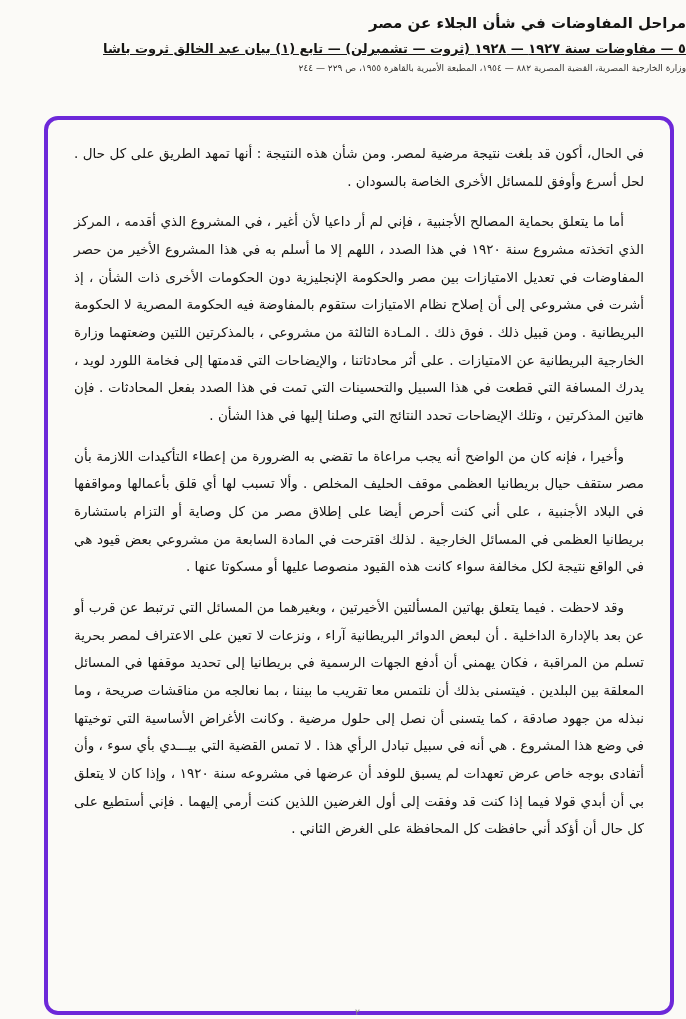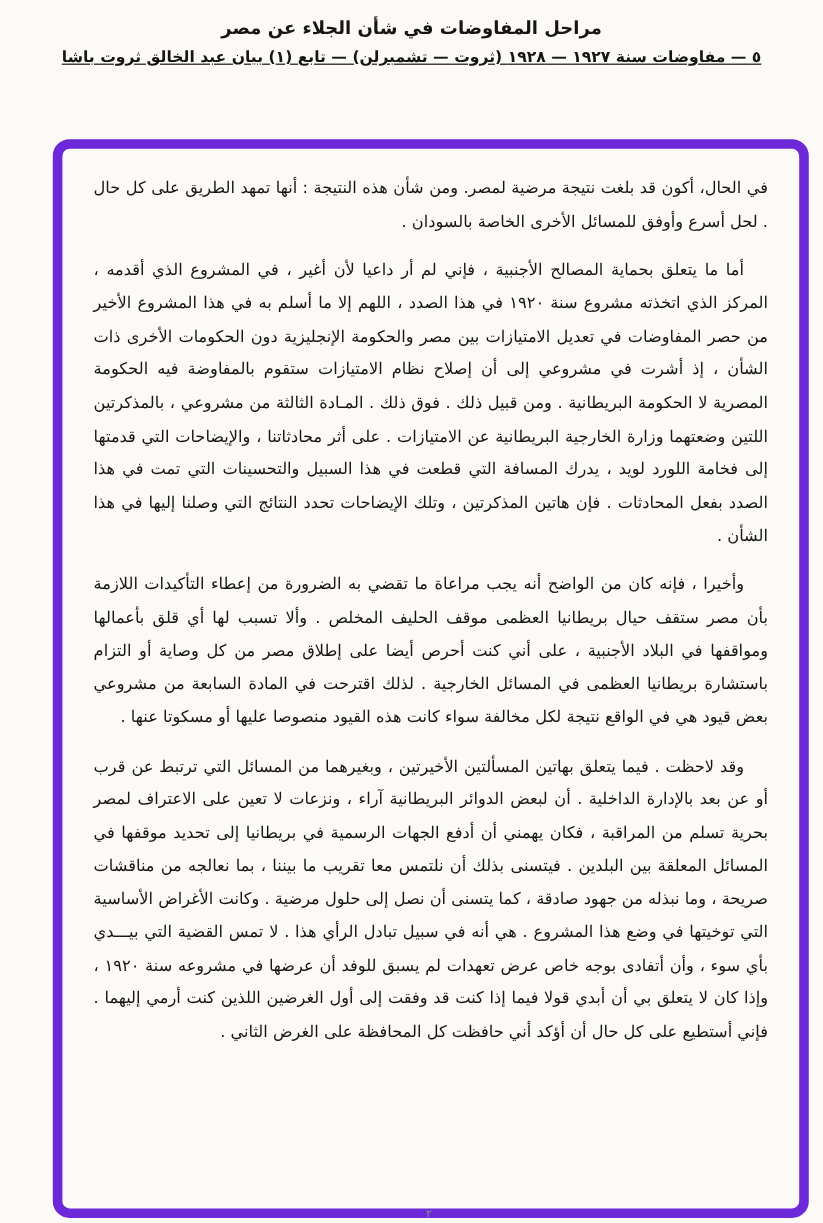--- a/index.html
+++ b/index.html
@@ -10,21 +10,21 @@
     width: 686px;
     height: 1019px;
     background: #fbfaf7;
     font-family: "DejaVu Sans", sans-serif;
     color: #161513;
     position: relative;
     overflow: hidden;
   }
   .page-header {
     direction: rtl;
-    text-align: center;
+    text-align: right;
     padding-top: 14px;
   }
   .doc-title {
     font-size: 15px;
     font-weight: bold;
     letter-spacing: 0.5px;
   }
   .doc-subtitle {
     font-size: 13px;
     font-weight: bold;
@@ -35,21 +35,21 @@
     font-size: 9px;
     margin-top: 7px;
     color: #33322f;
   }
   .green-frame {
     position: absolute;
     left: 44px;
     right: 12px;
     top: 116px;
     bottom: 4px;
-    border: 8px solid #6d28d9;
+    border: 4px solid #6d28d9;
     border-radius: 14px;
     box-sizing: border-box;
     background: #fbfaf7;
     padding: 20px 26px 16px 26px;
   }
   .body-text {
     direction: rtl;
     text-align: justify;
     font-size: 13.5px;
     line-height: 2.05;
@@ -68,20 +68,21 @@
     color: #8d8c88;
     direction: rtl;
   }
 </style>
 </head>
 <body>
 
 <header class="page-header">
   <div class="doc-title">مراحل المفاوضات في شأن الجلاء عن مصر</div>
   <div class="doc-subtitle">٥ — مفاوضات سنة ١٩٢٧ — ١٩٢٨ (ثروت — تشمبرلن) — تابع (١) بيان عبد الخالق ثروت باشا</div>
+  <div class="doc-source">وزارة الخارجية المصرية، القضية المصرية ٨٨٢ — ١٩٥٤، المطبعة الأميرية بالقاهرة ١٩٥٥، ص ٢٢٩ — ٢٤٤</div>
 </header>
 
 <section class="green-frame">
   <div class="body-text">
     <p>في الحال، أكون قد بلغت نتيجة مرضية لمصر. ومن شأن هذه النتيجة : أنها تمهد الطريق على كل حال . لحل أسرع وأوفق للمسائل الأخرى الخاصة بالسودان .</p>
     <p class="indent">أما ما يتعلق بحماية المصالح الأجنبية ، فإني لم أر داعيا لأن أغير ، في المشروع الذي أقدمه ، المركز الذي اتخذته مشروع سنة ١٩٢٠ في هذا الصدد ، اللهم إلا ما أسلم به في هذا المشروع الأخير من حصر المفاوضات في تعديل الامتيازات بين مصر والحكومة الإنجليزية دون الحكومات الأخرى ذات الشأن ، إذ أشرت في مشروعي إلى أن إصلاح نظام الامتيازات ستقوم بالمفاوضة فيه الحكومة المصرية لا الحكومة البريطانية . ومن قبيل ذلك . فوق ذلك . المـادة الثالثة من مشروعي ، بالمذكرتين اللتين وضعتهما وزارة الخارجية البريطانية عن الامتيازات . على أثر محادثاتنا ، والإيضاحات التي قدمتها إلى فخامة اللورد لويد ، يدرك المسافة التي قطعت في هذا السبيل والتحسينات التي تمت في هذا الصدد بفعل المحادثات . فإن هاتين المذكرتين ، وتلك الإيضاحات تحدد النتائج التي وصلنا إليها في هذا الشأن .</p>
     <p class="indent">وأخيرا ، فإنه كان من الواضح أنه يجب مراعاة ما تقضي به الضرورة من إعطاء التأكيدات اللازمة بأن مصر ستقف حيال بريطانيا العظمى موقف الحليف المخلص . وألا تسبب لها أي قلق بأعمالها ومواقفها في البلاد الأجنبية ، على أني كنت أحرص أيضا على إطلاق مصر من كل وصاية أو التزام باستشارة بريطانيا العظمى في المسائل الخارجية . لذلك اقترحت في المادة السابعة من مشروعي بعض قيود هي في الواقع نتيجة لكل مخالفة سواء كانت هذه القيود منصوصا عليها أو مسكوتا عنها .</p>
     <p class="indent">وقد لاحظت . فيما يتعلق بهاتين المسألتين الأخيرتين ، وبغيرهما من المسائل التي ترتبط عن قرب أو عن بعد بالإدارة الداخلية . أن لبعض الدوائر البريطانية آراء ، ونزعات لا تعين على الاعتراف لمصر بحرية تسلم من المراقبة ، فكان يهمني أن أدفع الجهات الرسمية في بريطانيا إلى تحديد موقفها في المسائل المعلقة بين البلدين . فيتسنى بذلك أن نلتمس معا تقريب ما بيننا ، بما نعالجه من مناقشات صريحة ، وما نبذله من جهود صادقة ، كما يتسنى أن نصل إلى حلول مرضية . وكانت الأغراض الأساسية التي توخيتها في وضع هذا المشروع . هي أنه في سبيل تبادل الرأي هذا . لا تمس القضية التي بيـــدي بأي سوء ، وأن أتفادى بوجه خاص عرض تعهدات لم يسبق للوفد أن عرضها في مشروعه سنة ١٩٢٠ ، وإذا كان لا يتعلق بي أن أبدي قولا فيما إذا كنت قد وفقت إلى أول الغرضين اللذين كنت أرمي إليهما . فإني أستطيع على كل حال أن أؤكد أني حافظت كل المحافظة على الغرض الثاني .</p>
   </div>
 </section>

